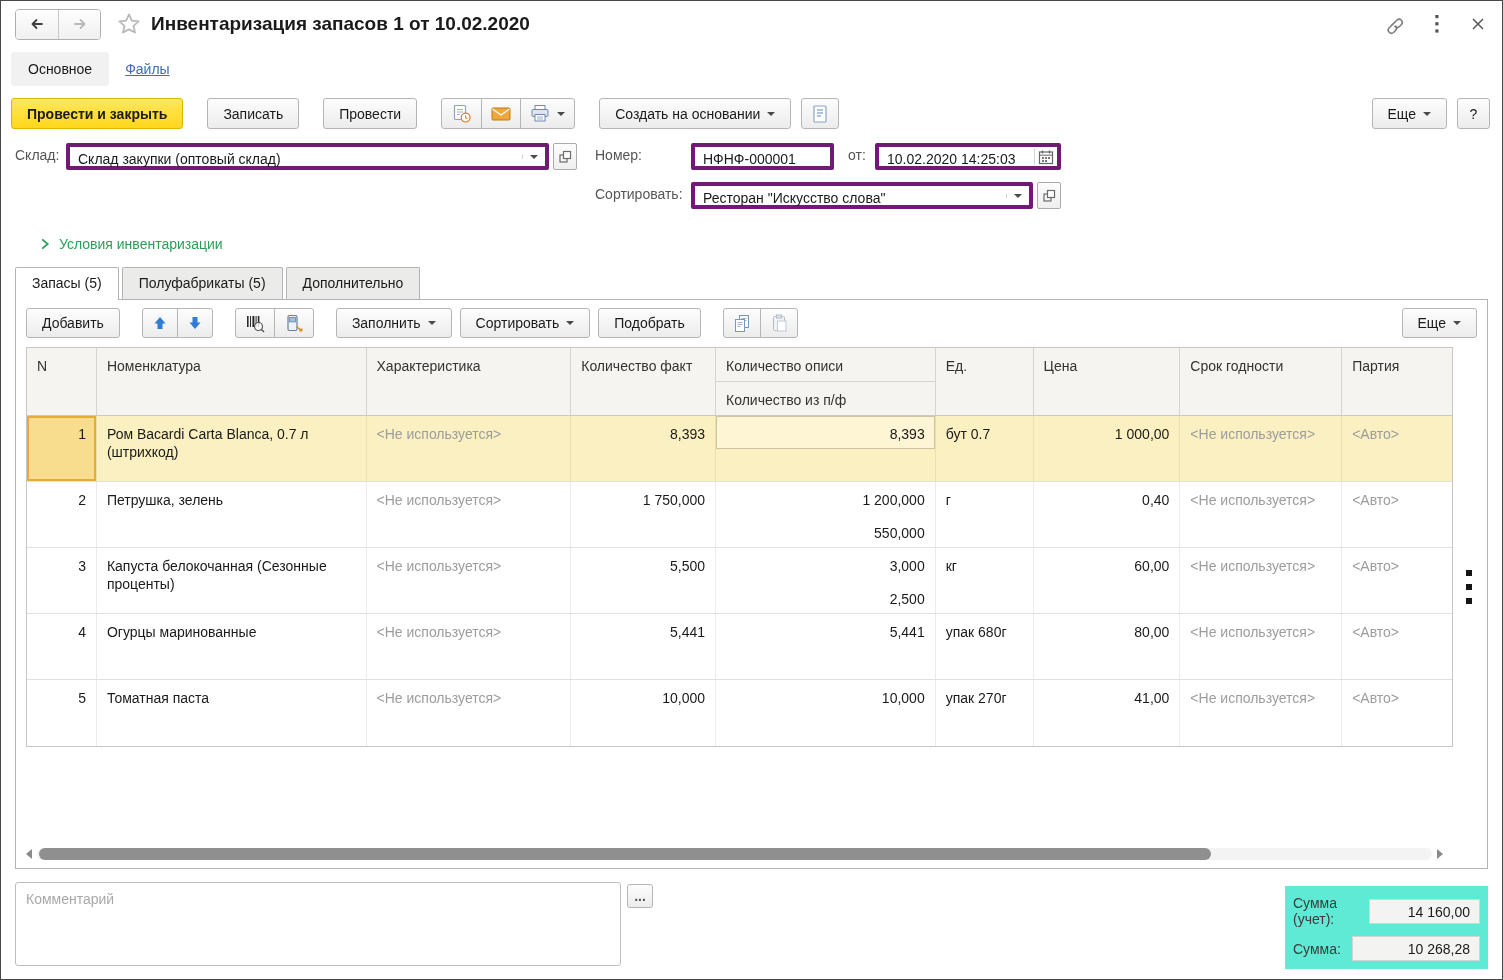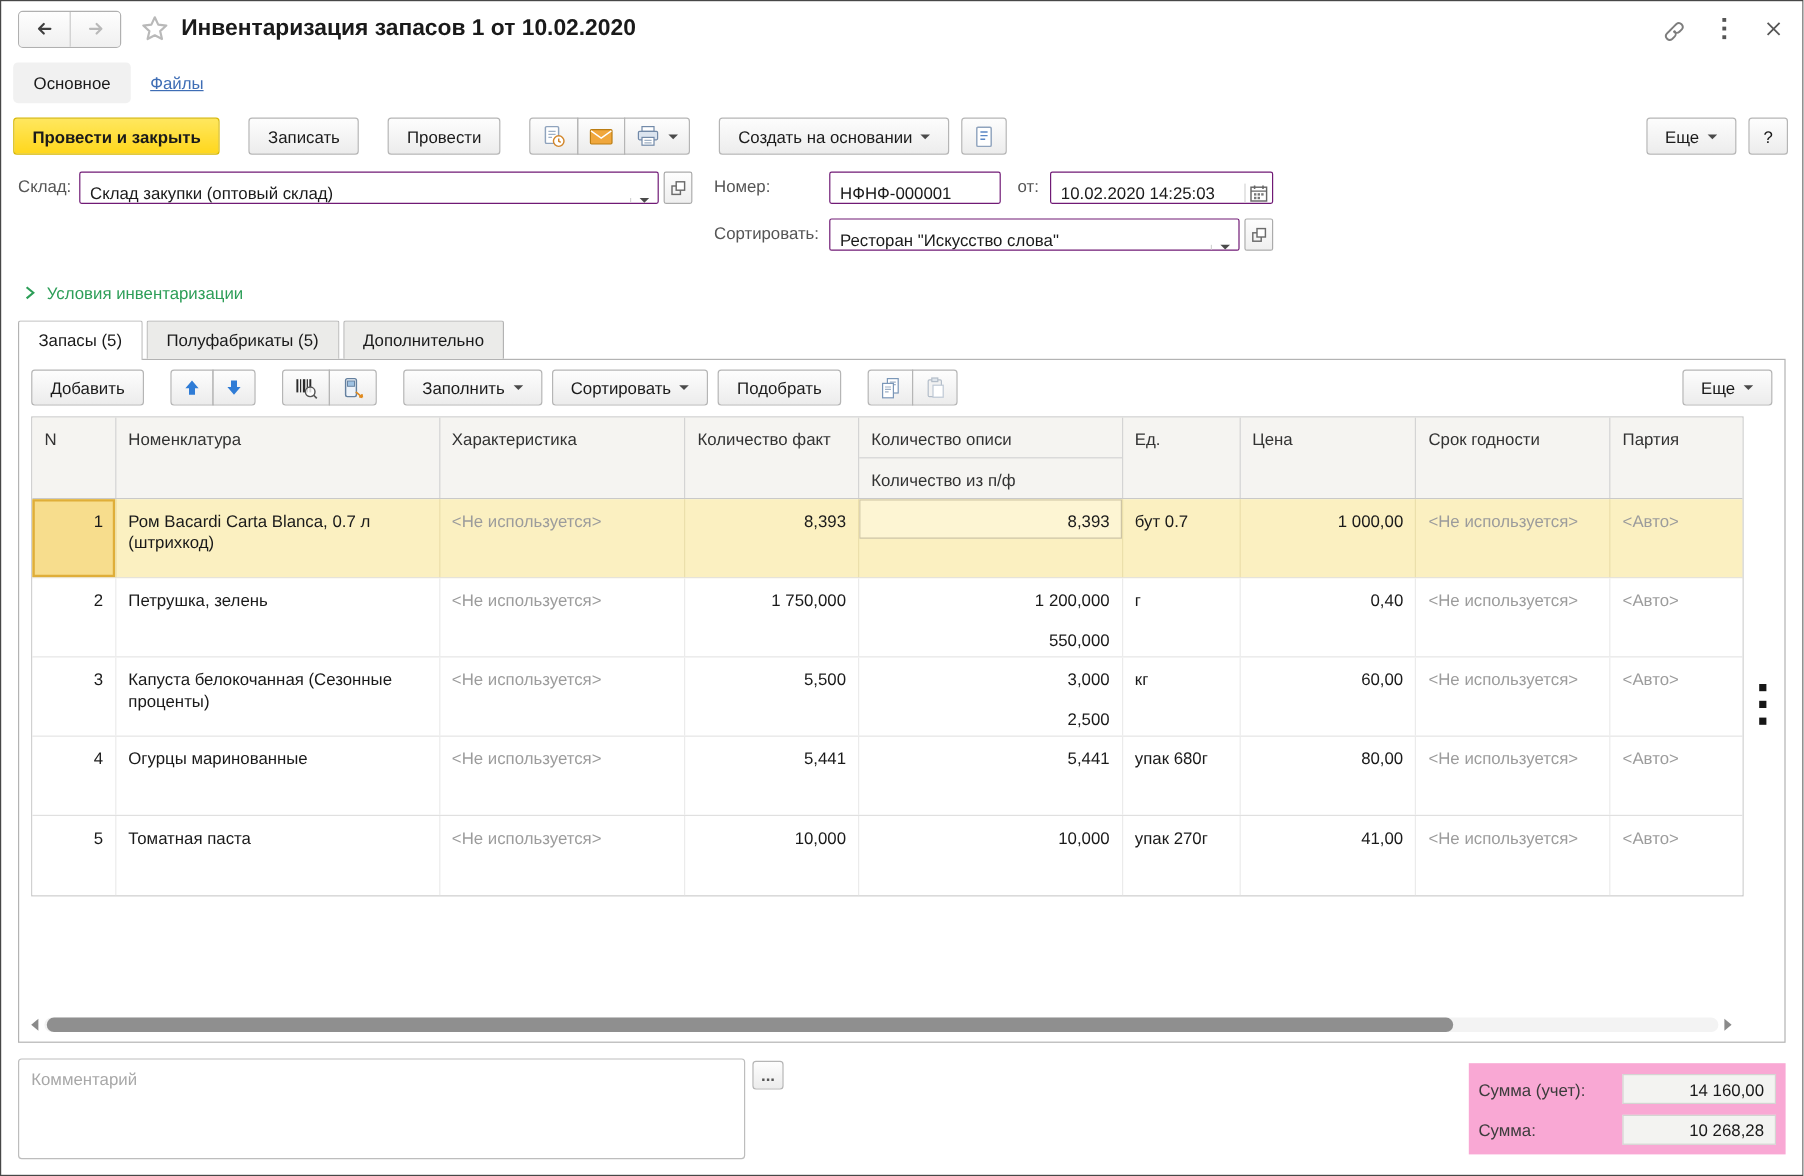--- a/index.html
+++ b/index.html
@@ -32,27 +32,27 @@
   .btngroup { display:flex; }
   .btngroup .btn { border-radius:0; margin-left:-1px; }
   .btngroup .btn:first-child { border-radius:3px 0 0 3px; margin-left:0; }
   .btngroup .btn:last-child { border-radius:0 3px 3px 0; }
   .caret { width:0; height:0; border-left:4px solid transparent; border-right:4px solid transparent; border-top:4px solid #4a4a4a; }
   .spacer { flex:1; }
   .gap16 { margin-left:14px; }
   
   .formarea { position:relative; height:84px; }
   .flabel { position:absolute; color:#555; }
-  .field { position:absolute; display:flex; align-items:flex-end; height:27px; border:1px solid #701a75; border-radius:2px; background:#fff; }
+  .field { position:absolute; display:flex; align-items:center; height:27px; border:4px solid #701a75; border-radius:2px; background:#fff; }
   .fvalue { flex:1; padding:4px 8px 0; white-space:nowrap; overflow:hidden; }
   .fbtn { width:23px; display:flex; align-items:center; justify-content:center; border-left:1px solid #d4d4d4; cursor:pointer; }
   .sidebtn { position:absolute; width:24px; height:27px; border:1px solid #ababab; border-radius:2px; background:linear-gradient(#fdfdfd,#efefef);
              display:flex; align-items:center; justify-content:center; cursor:pointer; }
   
-  .conditions { display:flex; align-items:center; gap:8px; padding:15px 0 11px 17px; color:#2d9e58; cursor:pointer; width:max-content; }
+  .conditions { display:flex; align-items:center; gap:8px; padding:15px 0 11px 17px; color:#2d9e58; cursor:pointer; width:max-content;margin-left:20px; }
   
   .tabsrow { display:flex; padding:4px 0 0 14px; position:relative; z-index:2; }
   .tab { padding:7px 16px 8px; background:#ebebe9; border:1px solid #b3b3b3; border-bottom:none; border-radius:2px 2px 0 0; margin-right:3px; cursor:pointer; }
   .tab.active { background:#fff; margin-bottom:-1px; padding-bottom:9px; }
   .panel { position:relative; margin:0 14px; border:1px solid #b3b3b3; height:570px; background:#fff; z-index:1; }
   .gridbar { display:flex; align-items:center; gap:8px; padding:8px 10px 9px; }
   .gridbar .btn { height:30px; }
   
   .grid { margin-left:10px; width:1427px; border:1px solid #c6c6c6; }
   .thead { display:flex; background:#f5f4f1; border-bottom:1px solid #c9c9c9; height:68px; }
@@ -83,21 +83,21 @@
   .htrack { flex:1; height:12px; background:#f3f3f3; border-radius:6px; position:relative; }
   .hthumb { position:absolute; left:2px; top:0; height:12px; width:84%; background:#8f8f8f; border-radius:6px; cursor:pointer; }
   .grip { position:absolute; right:15px; top:270px; display:flex; flex-direction:column; gap:8px; cursor:pointer; }
   .grip span { width:6px; height:6px; background:#161616; }
   
   .footer { position:relative; height:96px; margin:9px 14px 0; }
   .comment { position:absolute; left:0; top:4px; width:606px; height:84px; border:1px solid #bdbdbd; border-radius:3px;
              padding:8px 10px; font-family:"Liberation Sans","DejaVu Sans",sans-serif; font-size:14px; color:#333; resize:none; }
   .comment::placeholder { color:#a8a8a8; }
   .dots-btn { position:absolute; left:612px; top:6px; width:26px; height:24px; padding:0; font-weight:700; color:#555; }
-  .totals { position:absolute; right:0; top:8px; width:264px; background:#f9a8d4; padding:9px 8px 8px; }
+  .totals { position:absolute; right:0; top:8px; width:203px; background:#5eead4; padding:9px 8px 8px; }
   .trowt { display:flex; align-items:center; margin-bottom:9px; }
   .trowt:last-child { margin-bottom:0; }
   .tlabel { color:#3c3c3c; }
   .tbox { margin-left:auto; width:128px; background:#f3f3f1; border:1px solid #d4d4d2; padding:4px 9px 3px; text-align:right; }
 </style>
 </head>
 <body>
 
 <div class="app">
 

